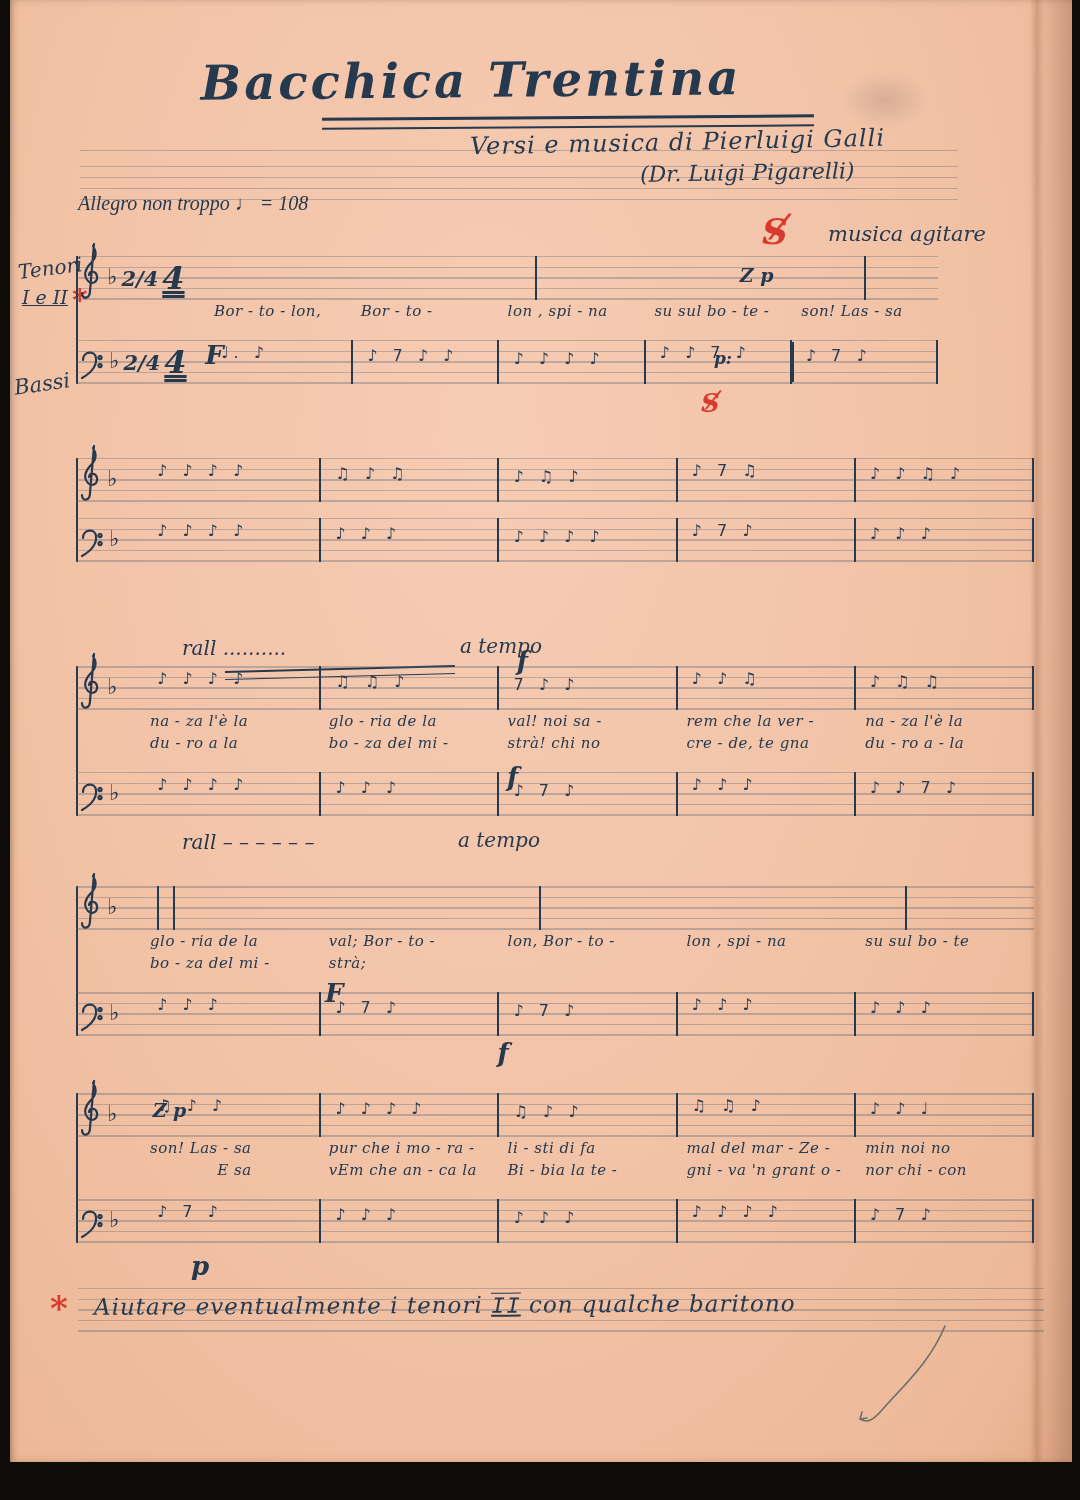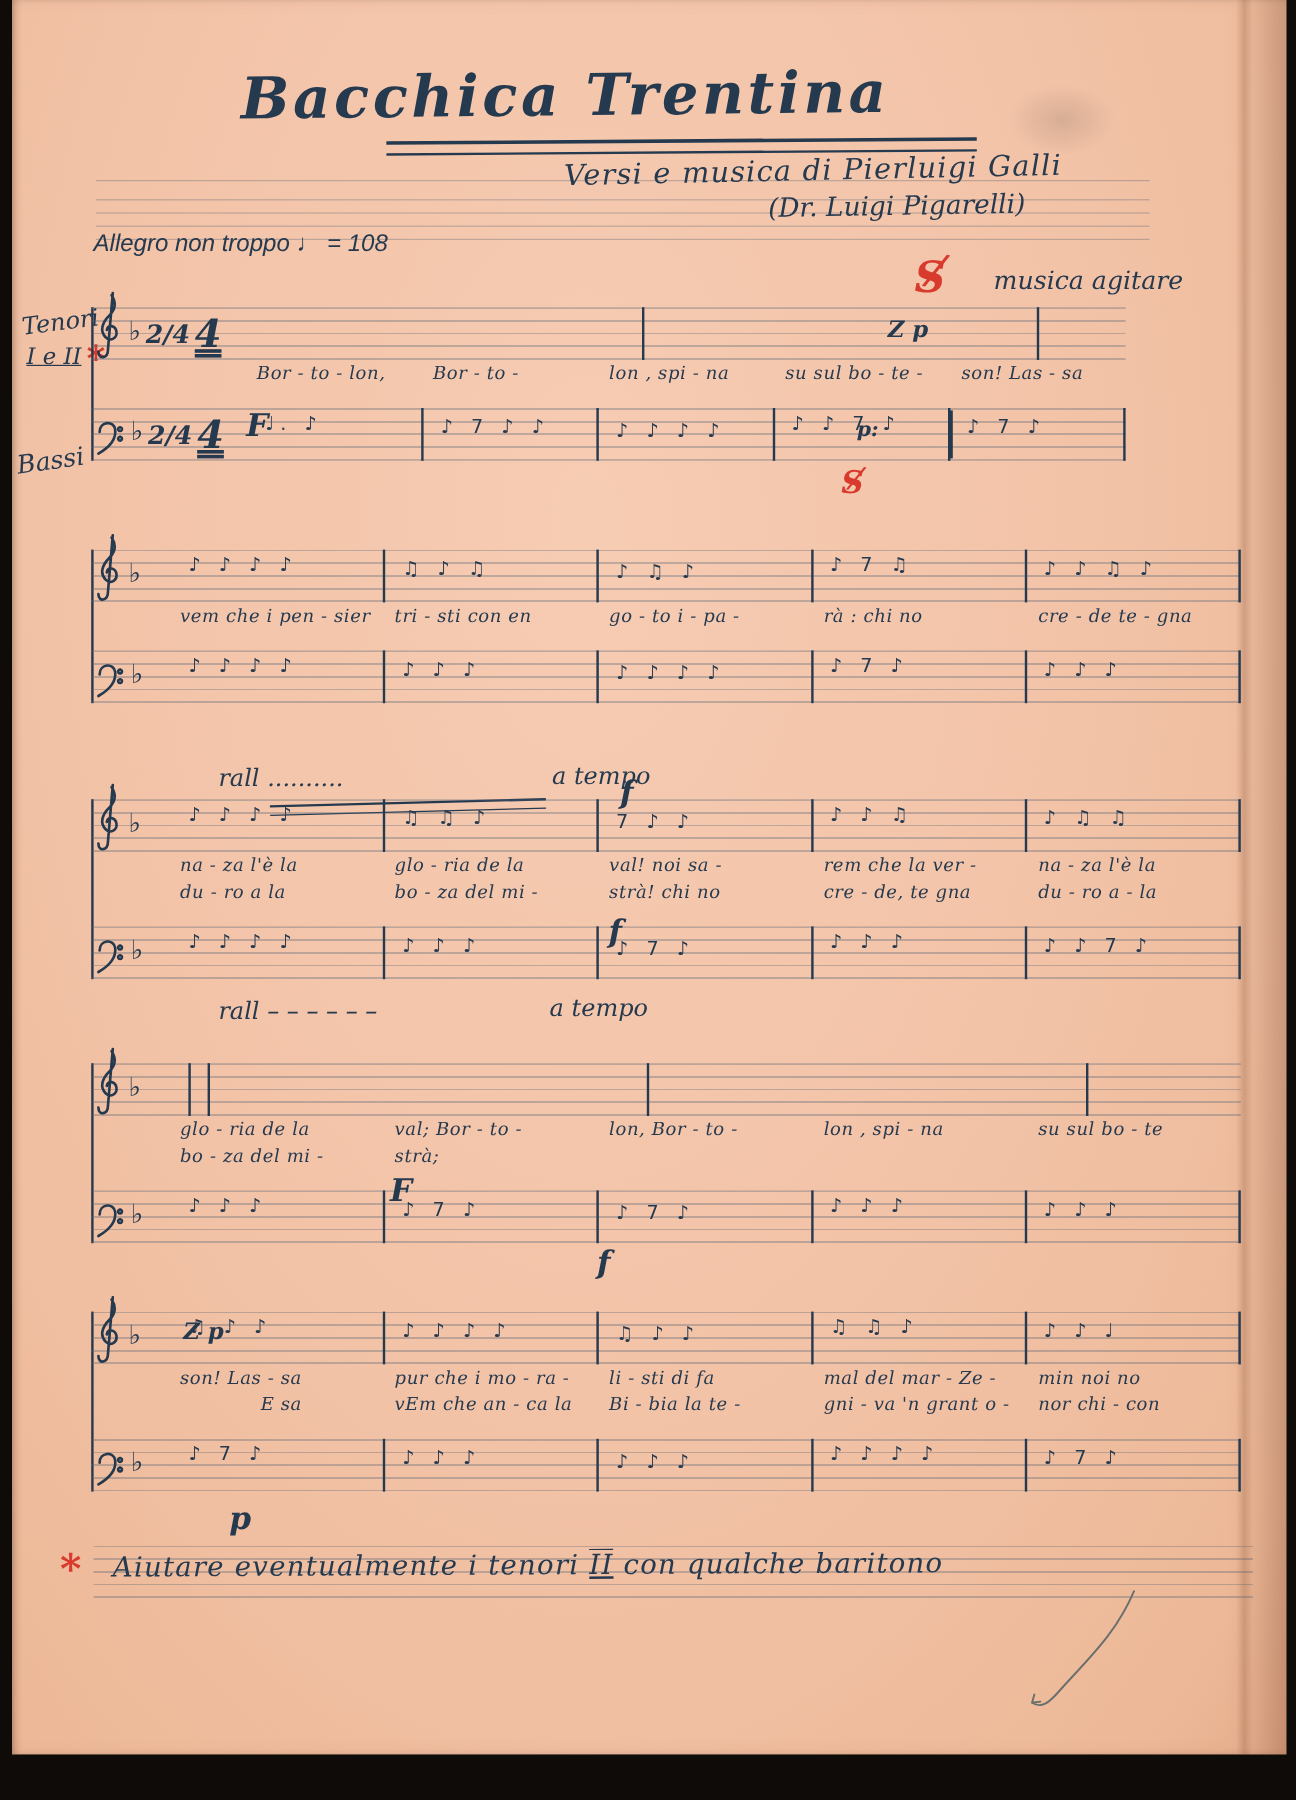--- a/index.html
+++ b/index.html
@@ -28,21 +28,21 @@
   }
   .title-rule{position:absolute;left:312px;top:116px;width:492px;height:7px;
     border-top:3px solid var(--ink);border-bottom:2px solid var(--ink);transform:rotate(-.4deg);}
   .hdr-staff{position:absolute;left:70px;top:150px;width:878px;height:56px;}
   .hdr-staff .line{position:absolute;left:0;width:100%;height:1.4px;background:var(--staff);}
   .subtitle1{position:absolute;left:460px;top:128px;font-size:24px;font-style:italic;color:var(--ink);
     transform:rotate(-1.2deg);letter-spacing:1px;}
   .subtitle2{position:absolute;left:630px;top:160px;font-size:22px;font-style:italic;color:var(--ink);
     transform:rotate(-1deg);}
   .tempo{position:absolute;left:68px;top:192px;font-size:20px;font-style:italic;color:var(--ink);
-    font-family:Liberation Sans, sans-serif;}
+    font-family:Liberation Serif, serif;}
 
   
   .mlab{position:absolute;color:var(--ink);font-style:italic;font-size:19px;}
   .red{color:var(--red);}
   .asterisk{font-size:30px;font-weight:bold;}
 
   
   .system{position:absolute;}
   .system::before{content:"";position:absolute;left:0;top:0;bottom:0;width:2px;background:var(--ink);}
   .row{display:flex;position:relative;}
@@ -77,21 +77,21 @@
   .ann{position:absolute;color:var(--ink);font-style:italic;z-index:4;white-space:nowrap;}
   .hairpin{position:absolute;height:6px;border-top:2px solid var(--ink);border-bottom:1.5px solid var(--ink);
     transform:rotate(-1.5deg);}
 
   
   .foot-staff{position:absolute;left:68px;top:1288px;width:966px;height:44px;
     background:repeating-linear-gradient(to bottom, var(--staff) 0px, var(--staff) 1.3px, transparent 1.3px, transparent 10.6px);
     background-size:100% 44px;background-repeat:no-repeat;}
   .footnote{position:absolute;left:84px;top:1292px;font-size:23px;font-style:italic;color:var(--ink);
     letter-spacing:1px;transform:rotate(-.3deg);z-index:4;}
-  .footnote .u{text-decoration:underline;border-top:1.5px solid var(--ink);}
+  .footnote .u{text-decoration:underline;border-top:1.5px solid var(--ink);font-family:Liberation Mono, monospace;}
   .foot-ast{position:absolute;left:40px;top:1288px;font-size:34px;}
 
   svg.clef{flex:0 0 auto;}
   .pencil{position:absolute;left:840px;top:1322px;z-index:2;}
 </style>
 </head>
 <body>
 
 <div class="paper">
   <div class="crease"></div>
@@ -180,28 +180,20 @@
             </svg>
             <span class="flat">♭</span>
           </div>
           <div class="cell notes-cell" style="padding-top: 3px;">♪ ♪ ♪ ♪</div>
           <div class="cell notes-cell" style="padding-top: 6px;">♫ ♪ ♫</div>
           <div class="cell notes-cell" style="padding-top: 9px;">♪ ♫ ♪</div>
           <div class="cell notes-cell" style="padding-top: 3px;">♪ 7 ♫</div>
           <div class="cell notes-cell" style="padding-top: 6px;">♪ ♪ ♫ ♪</div>
         </div>
         <div class="lyrblock">
-          <div class="row lyr">
-            <div style="flex: 0 0 64px;"></div>
-            <div class="cell lyr-cell" style="border-right: none;">vem che i pen - sier</div>
-            <div class="cell lyr-cell" style="border-right: none;">tri - sti con en</div>
-            <div class="cell lyr-cell" style="border-right: none;">go - to i - pa -</div>
-            <div class="cell lyr-cell" style="border-right: none;">rà :  chi  no</div>
-            <div class="cell lyr-cell" style="border-right: none;">cre - de  te - gna</div>
-          </div>
         </div>
         <div class="row staff bass-row">
           <div class="sig" style="flex: 0 0 64px;">
             <svg class="clef" width="26" height="34" style="margin-top: 2px;">
               <path d="M4 14 C4 5 16 4 17 12 C18 21 10 28 3 32 M21 10 a1.6 1.6 0 1 0 .1 0 M21 18 a1.6 1.6 0 1 0 .1 0" fill="none" stroke="#25394f" stroke-width="2.2" stroke-linecap="round"></path>
             </svg>
             <span class="flat">♭</span>
           </div>
           <div class="cell notes-cell" style="padding-top: 3px;">♪ ♪ ♪ ♪</div>
           <div class="cell notes-cell" style="padding-top: 6px;">♪ ♪ ♪</div>

